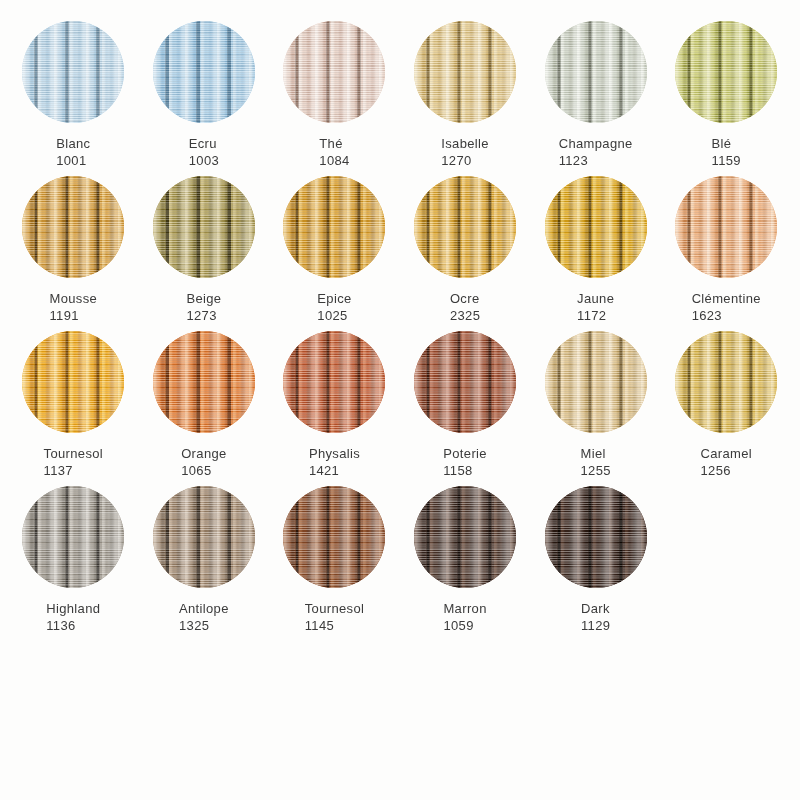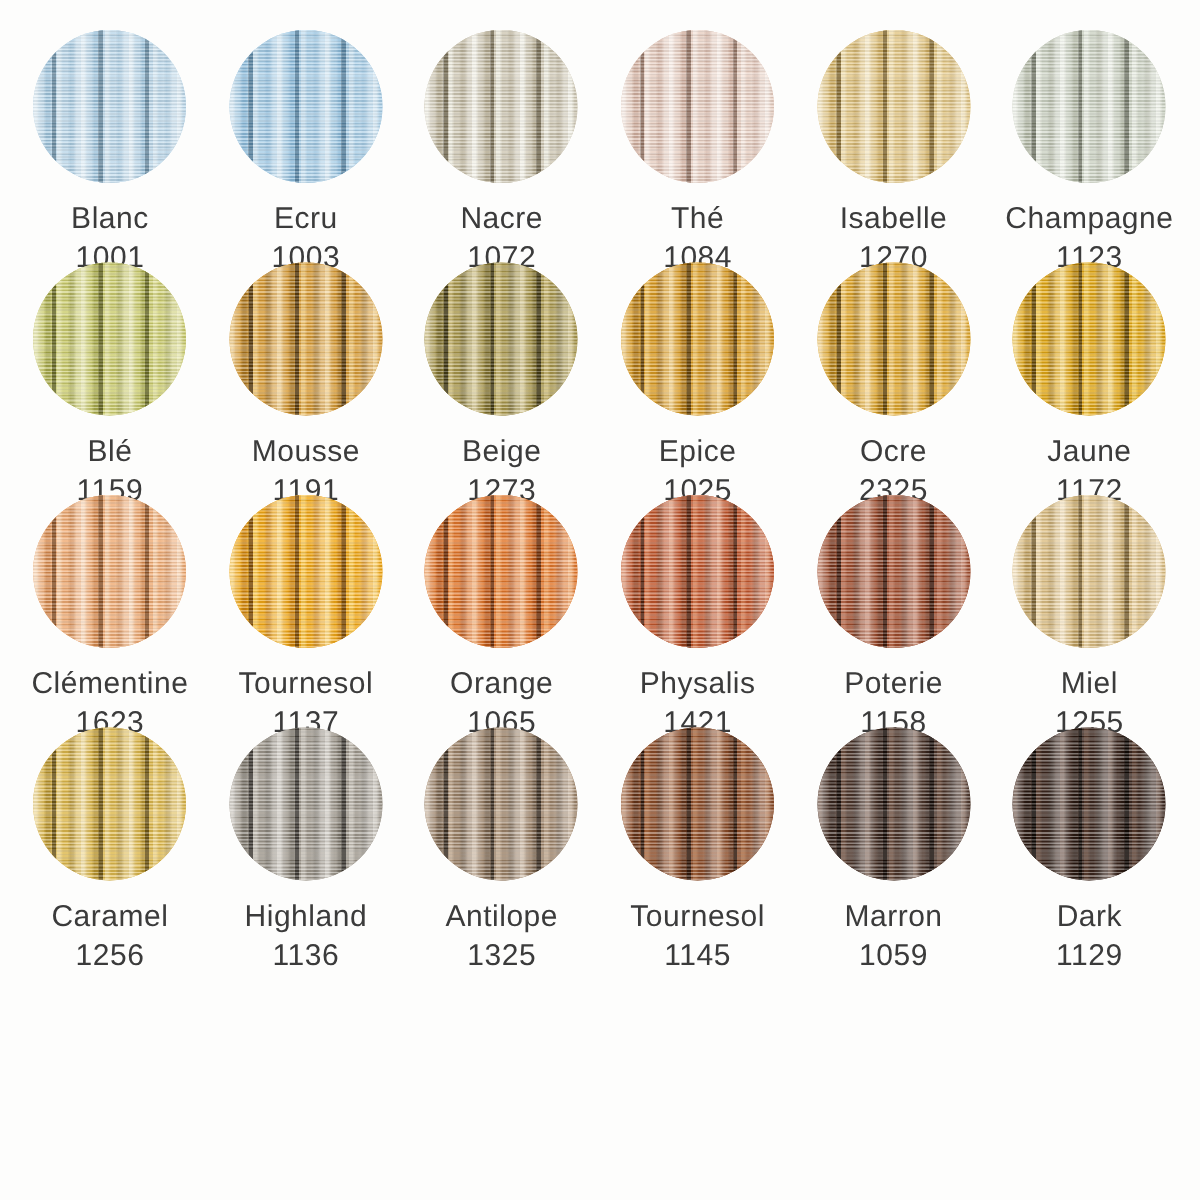--- a/index.html
+++ b/index.html
@@ -115,24 +115,24 @@
         rgba(255,255,255,0.30) 0px,
         rgba(255,255,255,0.30) 3px,
         rgba(255,255,255,0.0) 8px,
         rgba(255,255,255,0.0) 23px,
         rgba(255,255,255,0.26) 29px,
         rgba(255,255,255,0.30) 31px);
   }
 
   .swatch-label {
     margin-top: 11px;
-    text-align: center;
+    text-align: left;
     line-height: 1.32;
     color: #3b3b3b;
-    font-size: 20px;
+    font-size: 13px;
     letter-spacing: 0.35px;
     font-weight: 400;
   }
   .swatch-name { display: block; white-space: nowrap; }
   .swatch-code { display: block; }
 </style>
 </head>
 <body>
 
 <div id="swatch-grid">
@@ -161,35 +161,20 @@
           <div class="weave-sheen"></div>
         </div>
       </div>
       <div class="swatch-label">
         <span class="swatch-name">Ecru</span>
         <span class="swatch-code">1003</span>
       </div>
     </div>
     <div class="swatch-cell">
       <div class="swatch-disc-wrap">
-        <div class="swatch-disc" style="--hi: #eceadd; --mid: #cfc8b4; --lo: #b3a98f; --dk: #968a6c; background-color: rgb(207, 200, 180);">
-          <div class="weave-base"></div>
-          <div class="weave-cord"></div>
-          <div class="weave-knit"></div>
-          <div class="weave-speck"></div>
-          <div class="weave-sheen"></div>
-        </div>
-      </div>
-      <div class="swatch-label">
-        <span class="swatch-name">Nacre</span>
-        <span class="swatch-code">1072</span>
-      </div>
-    </div>
-    <div class="swatch-cell">
-      <div class="swatch-disc-wrap">
         <div class="swatch-disc" style="--hi: #f6e7de; --mid: #e8cfc2; --lo: #d2b0a0; --dk: #b8907d; background-color: rgb(232, 207, 194);">
           <div class="weave-base"></div>
           <div class="weave-cord"></div>
           <div class="weave-knit"></div>
           <div class="weave-speck"></div>
           <div class="weave-sheen"></div>
         </div>
       </div>
       <div class="swatch-label">
         <span class="swatch-name">Thé</span>

